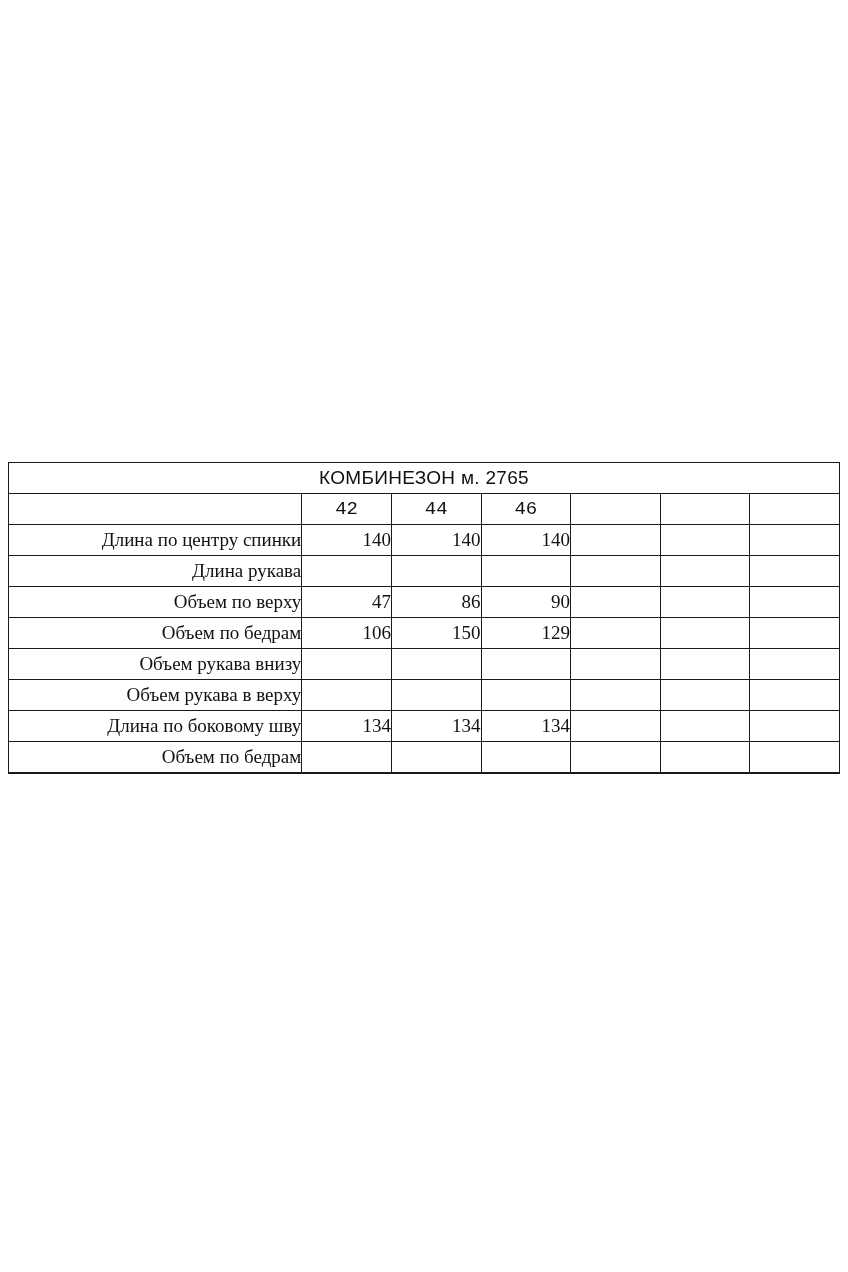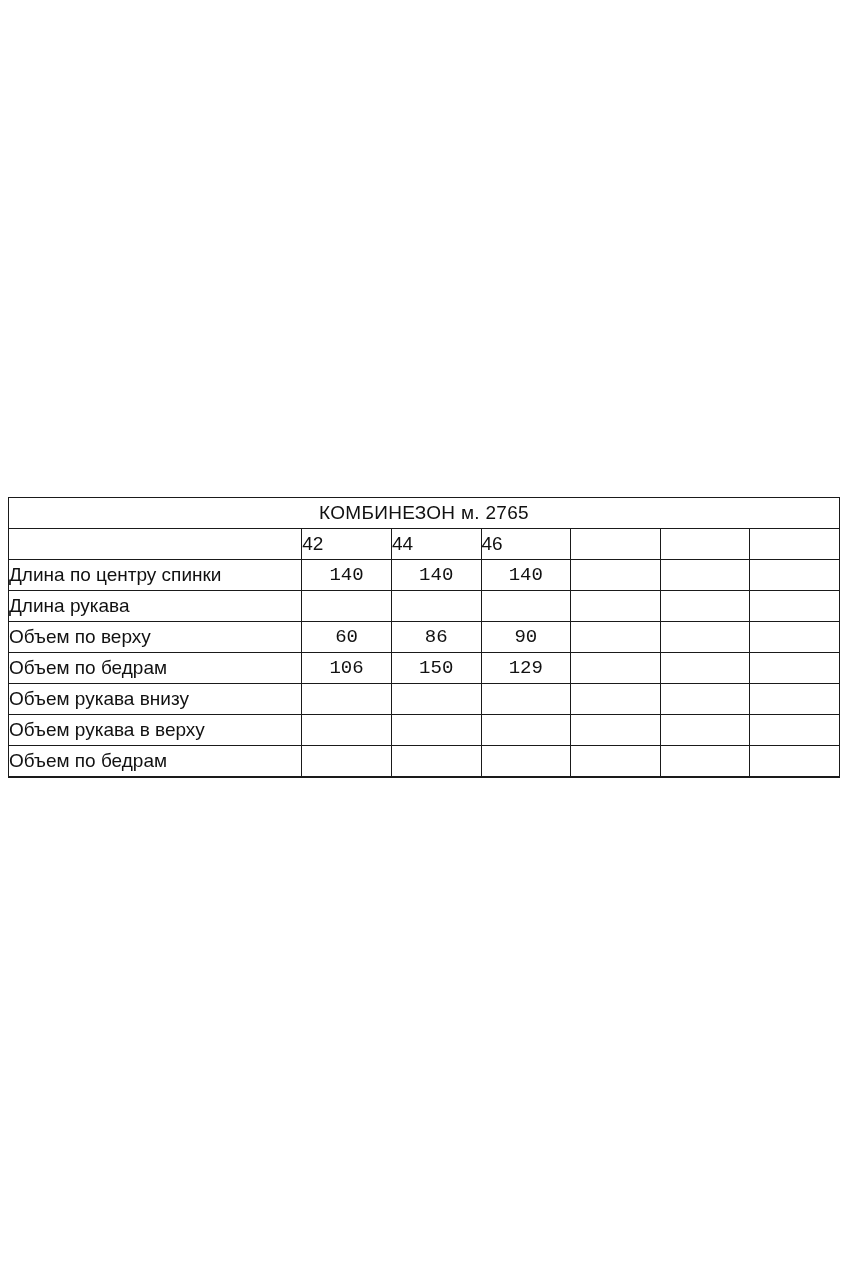--- a/index.html
+++ b/index.html
@@ -21,21 +21,20 @@
     left: 8px;
     top: 462px;
     width: 832px;
   }
 
   table.size-table {
     border-collapse: collapse;
     table-layout: fixed;
     width: 832px;
     background: #ffffff;
-    margin-top: 35px;
   }
 
   table.size-table td,
   table.size-table th {
     border: 1px solid #1a1a1a;
     padding: 0;
     height: 30px;
     vertical-align: middle;
     font-weight: normal;
     font-size: 19px;
@@ -48,44 +47,44 @@
     font-family: "Liberation Sans", sans-serif;
     font-weight: bold;
     font-size: 17px;
     letter-spacing: 0.3px;
     height: 31px;
     line-height: 31px;
   }
 
   
   .size-head {
-    text-align: left;
-    font-family: Liberation Sans, sans-serif;
+    text-align: center;
+    font-family: Liberation Mono, monospace;
     font-weight: bold;
     font-size: 17px;
     padding-right: 7px;
   }
   .blank-head {
     background: #ffffff;
   }
 
   
   .label-cell {
-    text-align: left;
+    text-align: right;
     padding-left: 4px;
-    font-family: Liberation Sans, sans-serif;
+    font-family: Liberation Serif, serif;
     font-size: 20px;
     white-space: nowrap;
   }
 
   
   .value-cell {
-    text-align: center;
+    text-align: right;
     padding-right: 7px;
-    font-family: Liberation Mono, monospace;
+    font-family: Liberation Serif, serif;
     font-size: 17px;
   }
 
   
   col.c-label { width: 288px; }
   col.c-v     { width: 88px; }
   col.c-e     { width: 88px; }
 
   
   table.size-table tr:last-child td {
@@ -136,21 +135,21 @@
         <td class="value-cell"></td>
         <td class="value-cell"></td>
         <td class="value-cell"></td>
         <td class="value-cell"></td>
         <td class="value-cell"></td>
       </tr>
 
 
       <tr>
         <td class="label-cell">Объем по верху</td>
-        <td class="value-cell">60</td>
+        <td class="value-cell">47</td>
         <td class="value-cell">86</td>
         <td class="value-cell">90</td>
         <td class="value-cell"></td>
         <td class="value-cell"></td>
         <td class="value-cell"></td>
       </tr>
 
       <tr>
         <td class="label-cell">Объем по бедрам</td>
         <td class="value-cell">106</td>
@@ -174,20 +173,29 @@
       <tr>
         <td class="label-cell">Объем рукава в верху</td>
         <td class="value-cell"></td>
         <td class="value-cell"></td>
         <td class="value-cell"></td>
         <td class="value-cell"></td>
         <td class="value-cell"></td>
         <td class="value-cell"></td>
       </tr>
 
+      <tr>
+        <td class="label-cell">Длина по боковому шву</td>
+        <td class="value-cell">134</td>
+        <td class="value-cell">134</td>
+        <td class="value-cell">134</td>
+        <td class="value-cell"></td>
+        <td class="value-cell"></td>
+        <td class="value-cell"></td>
+      </tr>
 
       <tr>
         <td class="label-cell">Объем по бедрам</td>
         <td class="value-cell"></td>
         <td class="value-cell"></td>
         <td class="value-cell"></td>
         <td class="value-cell"></td>
         <td class="value-cell"></td>
         <td class="value-cell"></td>
       </tr>

